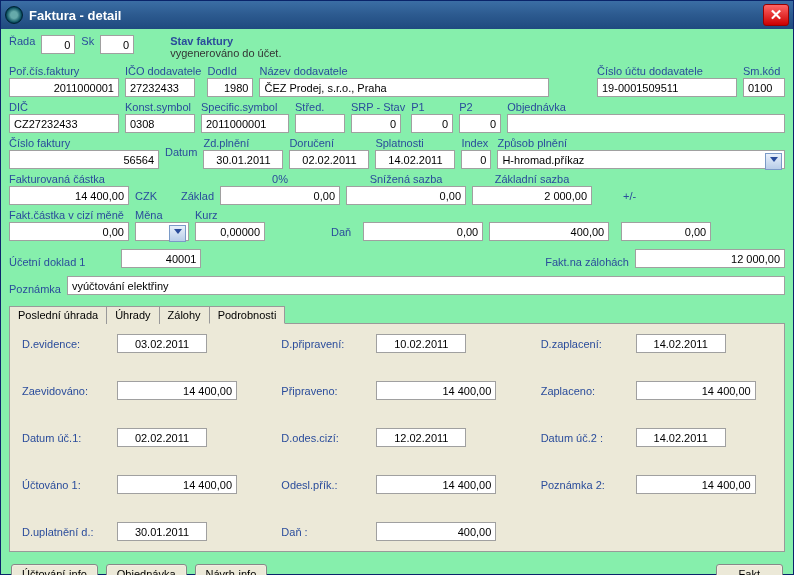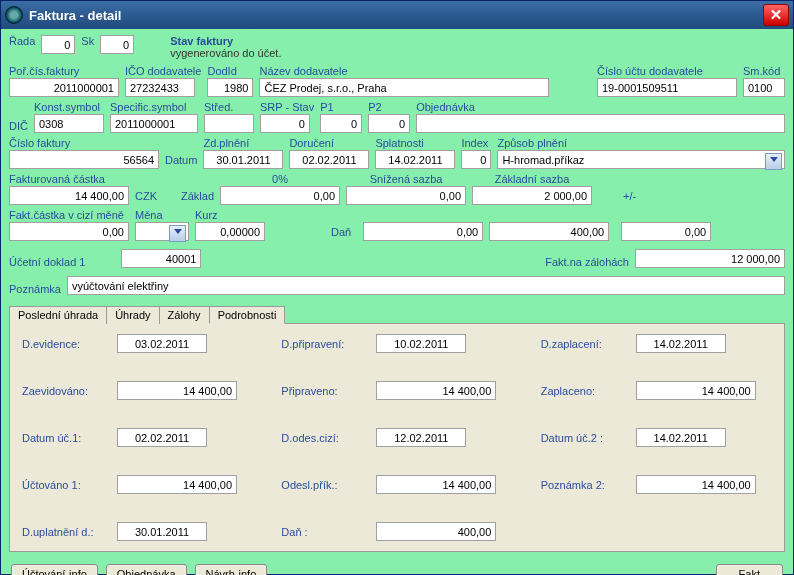--- a/index.html
+++ b/index.html
@@ -80,20 +80,21 @@
         </div>
       <div class="col">
           <span class="lbl">Sm.kód</span>
         <span class="fld l" style="width:42px">0100</span>
         </div>
     </div>
 
     <div class="row">
       <div class="col">
           <span class="lbl">DIČ</span>
+        <span class="fld l" style="width:110px">CZ27232433</span>
         </div>
       <div class="col">
           <span class="lbl">Konst.symbol</span>
         <span class="fld l" style="width:70px">0308</span>
         </div>
       <div class="col">
           <span class="lbl">Specific.symbol</span>
         <span class="fld l" style="width:88px">2011000001</span>
         </div>
       <div class="col">
@@ -116,21 +117,21 @@
           <span class="lbl">Objednávka</span>
         <span class="fld l" style="width:100%;min-width:200px"></span>
         </div>
     </div>
 
     <div class="row" style="align-items:flex-end">
       <div class="col">
           <span class="lbl">Číslo faktury</span>
         <span class="fld r" style="width:150px">56564</span>
         </div>
-      <span class="lbl" style="margin-bottom:3px">Datum</span>
+      <span class="lbl" style="margin-bottom:11px">Datum</span>
       <div class="col">
           <span class="lbl">Zd.plnění</span>
         <span class="fld" style="width:80px;justify-content:center">30.01.2011</span>
         </div>
       <div class="col">
           <span class="lbl">Doručení</span>
         <span class="fld" style="width:80px;justify-content:center">02.02.2011</span>
         </div>
       <div class="col">
           <span class="lbl">Splatnosti</span>

